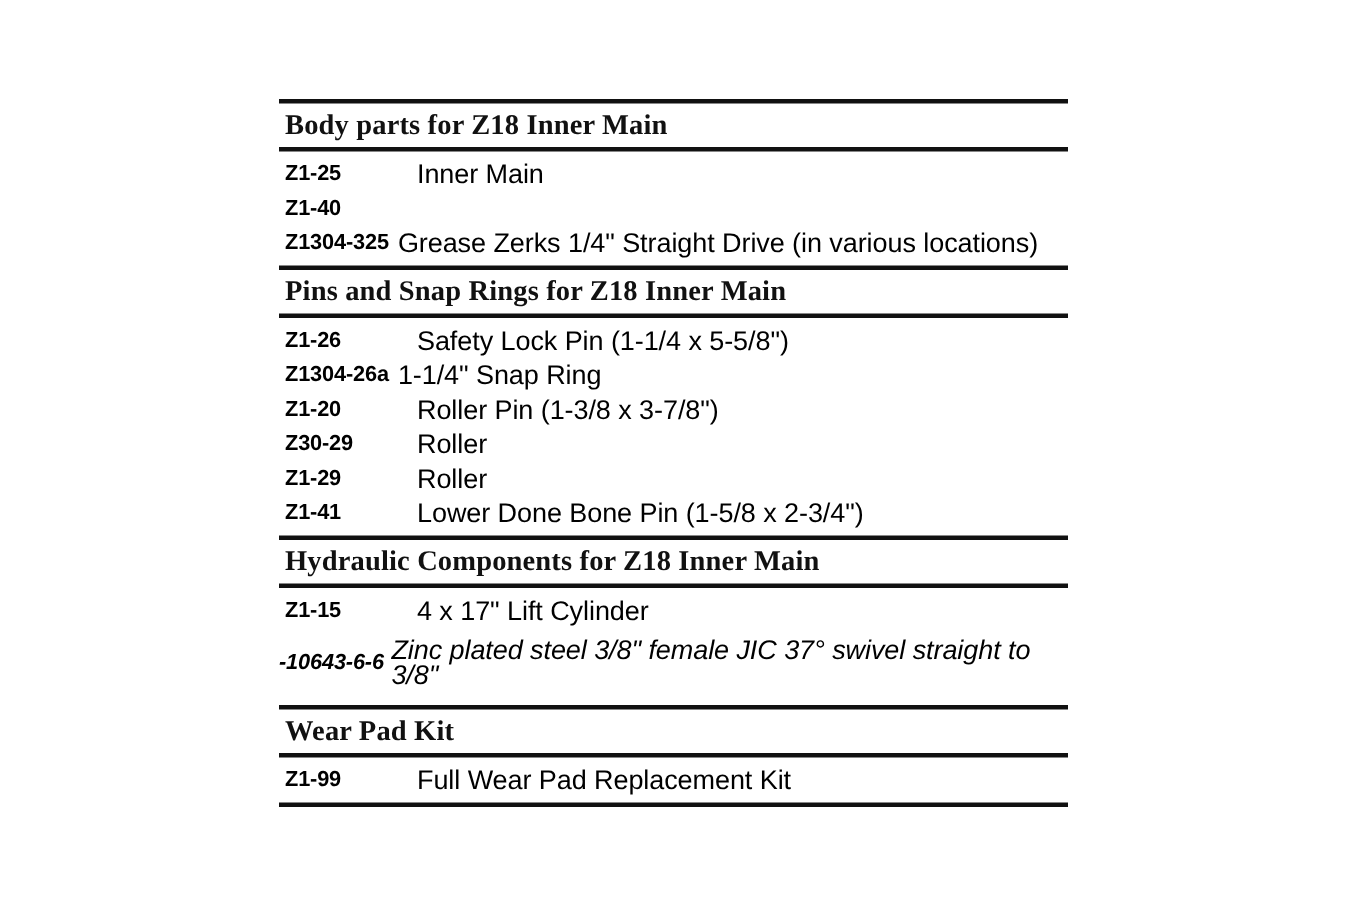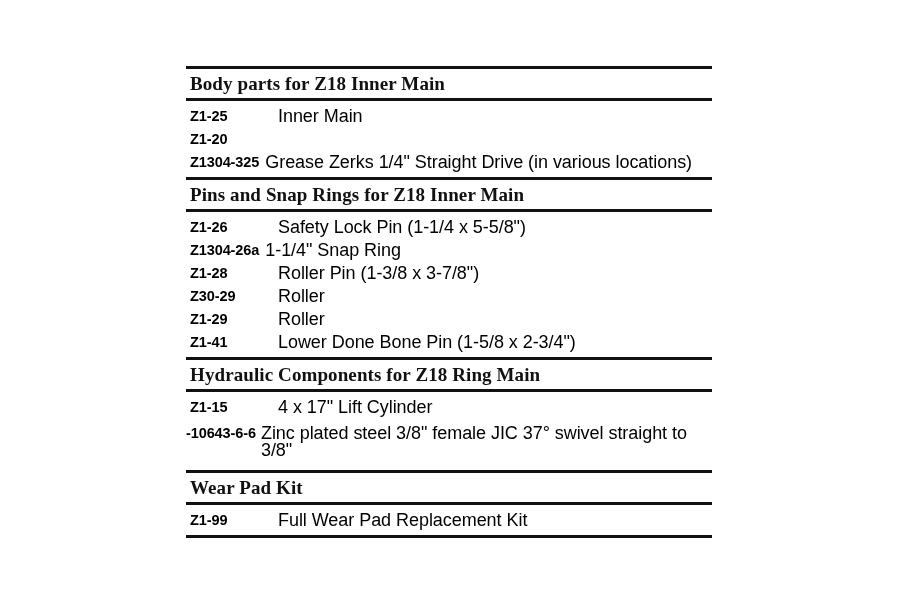--- a/index.html
+++ b/index.html
@@ -81,42 +81,43 @@
     font-weight: 400;
     line-height: 17px;
     flex: 1 1 auto;
     letter-spacing: -0.05px;
   }
   .part-desc .line {
     display: block;
   }
   
   .part-row.two-line {
-    align-items: flex-start;
+    align-items: center;
+    font-style: italic;
   }
   .spacer-sm { height: 4px; }
   .spacer-xs { height: 2px; }
 </style>
 </head>
 <body>
 
 <div id="parts-document">
 
   <div>
     <div class="rule-thick"></div>
     <div class="section-header">Body parts for Z18 Inner Main</div>
     <div class="rule-thick"></div>
 
     <div class="rows">
       <div class="part-row">
         <span class="part-number">Z1-25</span>
         <span class="part-desc">Inner Main</span>
       </div>
       <div class="part-row">
-        <span class="part-number">Z1-20</span>
+        <span class="part-number">Z1-40</span>
       </div>
       <div class="part-row">
         <span class="part-number wide">Z1304-325</span>
         <span class="part-desc">Grease Zerks 1/4" Straight Drive (in various locations)</span>
       </div>
     </div>
   </div>
 
   <div>
     <div class="rule-thick"></div>
@@ -126,41 +127,41 @@
     <div class="rows">
       <div class="part-row">
         <span class="part-number">Z1-26</span>
         <span class="part-desc">Safety Lock Pin (1-1/4 x 5-5/8")</span>
       </div>
       <div class="part-row">
         <span class="part-number wide">Z1304-26a</span>
         <span class="part-desc">1-1/4" Snap Ring</span>
       </div>
       <div class="part-row">
-        <span class="part-number">Z1-28</span>
+        <span class="part-number">Z1-20</span>
         <span class="part-desc">Roller Pin (1-3/8 x 3-7/8")</span>
       </div>
       <div class="part-row">
         <span class="part-number">Z30-29</span>
         <span class="part-desc">Roller</span>
       </div>
       <div class="part-row">
         <span class="part-number">Z1-29</span>
         <span class="part-desc">Roller</span>
       </div>
       <div class="part-row">
         <span class="part-number">Z1-41</span>
         <span class="part-desc">Lower Done Bone Pin (1-5/8 x 2-3/4")</span>
       </div>
     </div>
   </div>
 
   <div>
     <div class="rule-thick"></div>
-    <div class="section-header">Hydraulic Components for Z18 Ring Main</div>
+    <div class="section-header">Hydraulic Components for Z18 Inner Main</div>
     <div class="rule-thick"></div>
 
     <div class="rows">
       <div class="part-row">
         <span class="part-number">Z1-15</span>
         <span class="part-desc">4 x 17" Lift Cylinder</span>
       </div>
 
       <div class="spacer-xs"></div>
 

